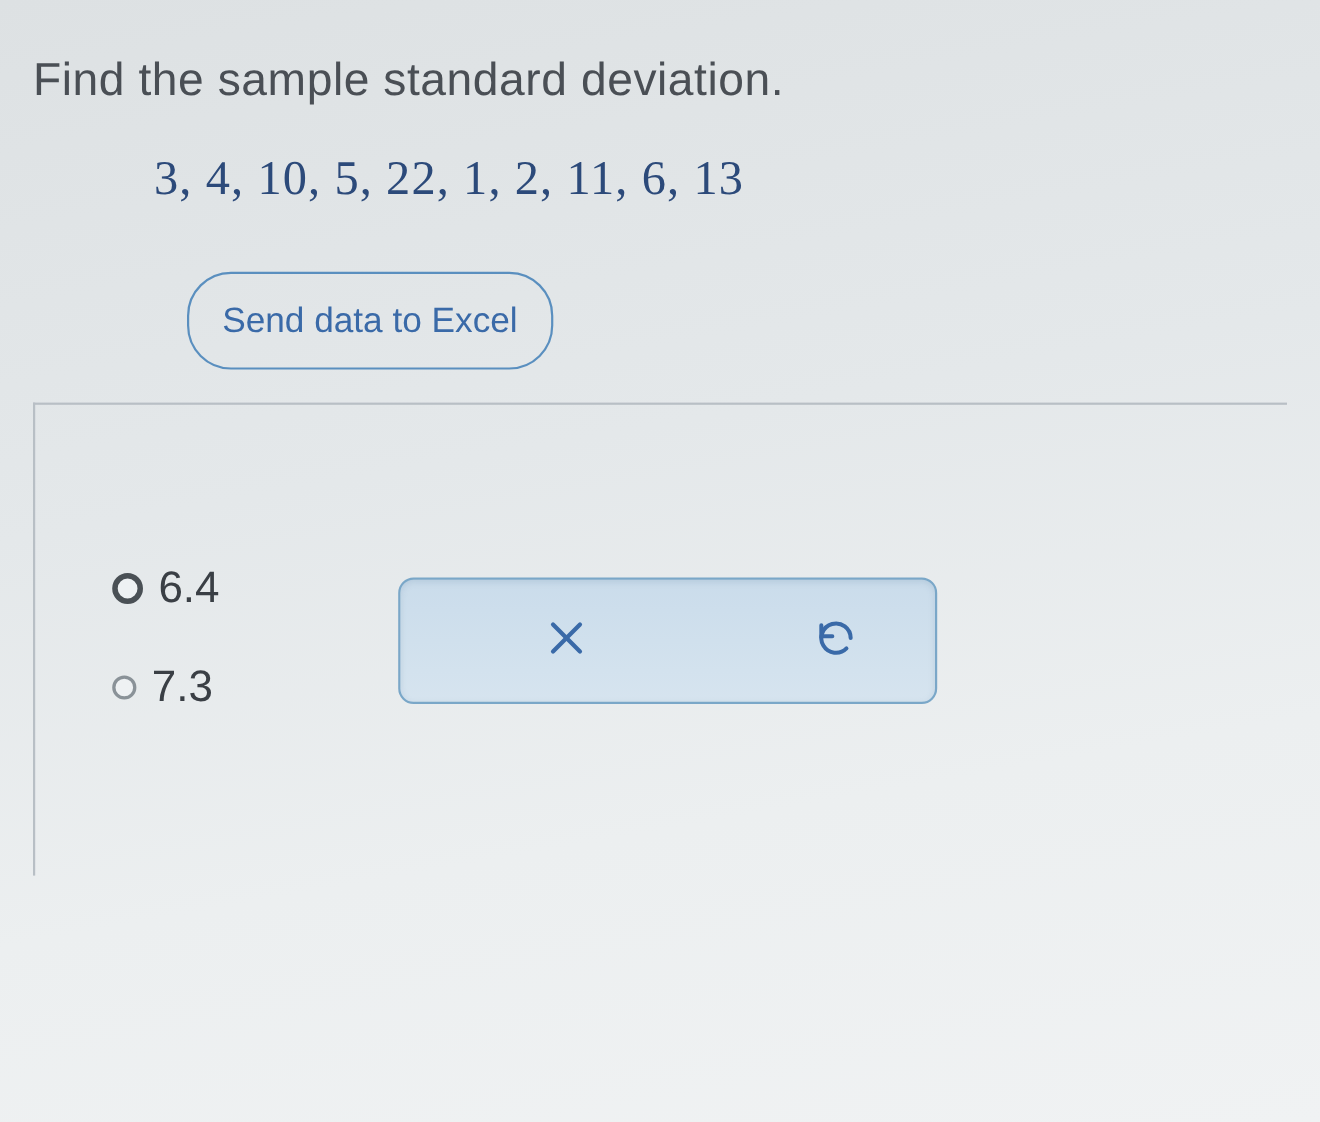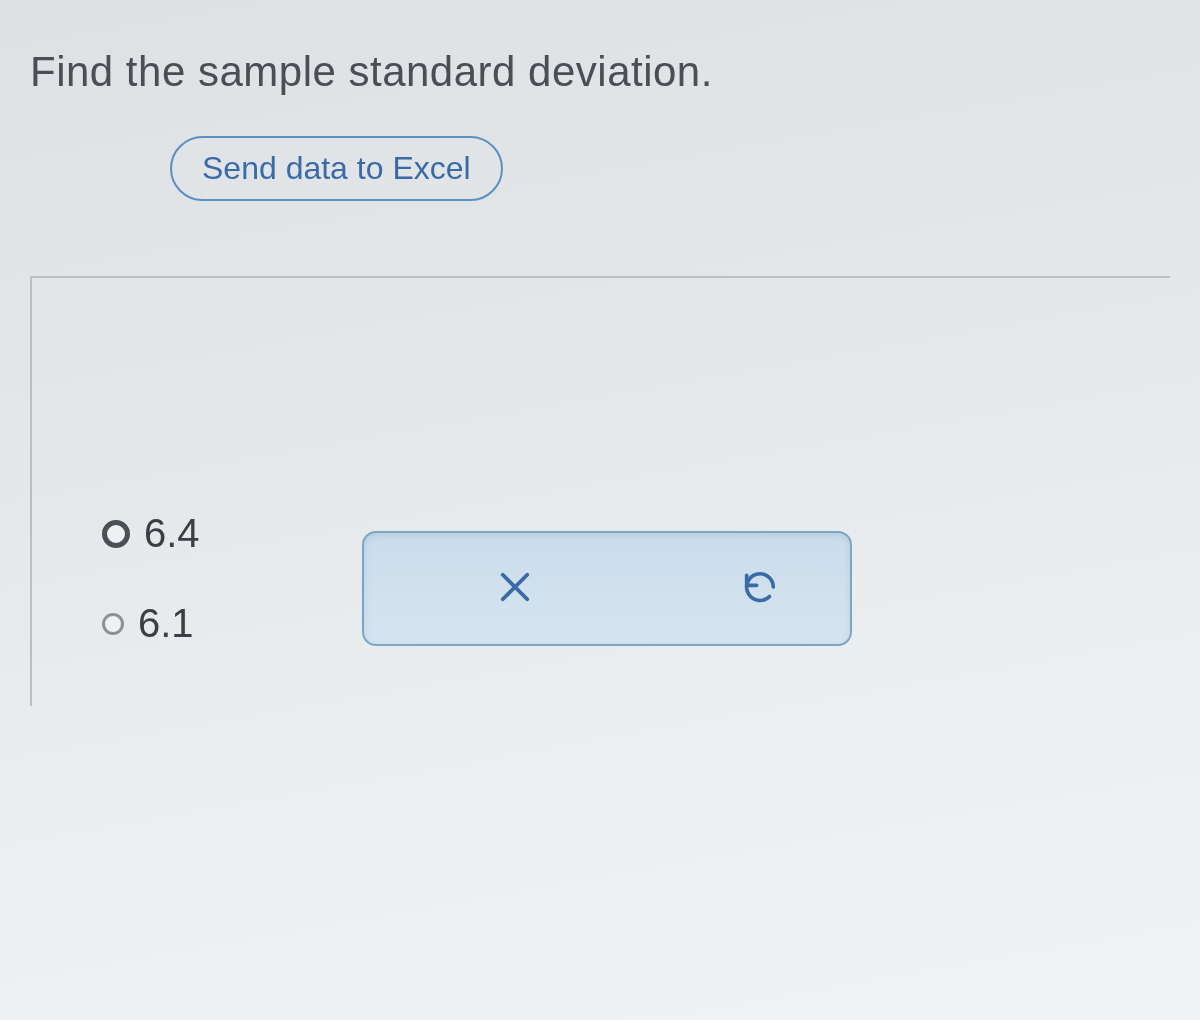--- a/index.html
+++ b/index.html
@@ -31,42 +31,42 @@
     font-family: Georgia, 'Times New Roman', serif;
     font-size: 44px;
     color: #2c4a7a;
     margin: 0 0 60px 110px;
     letter-spacing: 1px;
     font-weight: 400;
   }
   .send-btn {
     display: inline-block;
     margin-left: 140px;
-    padding: 12px 30px;
+    padding: 24px 30px;
     border: 2px solid #5a8fbf;
     border-radius: 40px;
     font-size: 32px;
     color: #3a6aa8;
     background: transparent;
     cursor: pointer;
     font-family: inherit;
   }
   .answer-box {
-    margin-top: 75px;
+    margin-top: 30px;
     border-top: 2px solid #b8bfc5;
     border-left: 2px solid #b8bfc5;
     border-bottom: none;
     border-right: none;
     padding: 55px 30px 60px 70px;
     position: relative;
     box-sizing: border-box;
     width: 100%;
     min-height: 430px;
     display: flex;
-    align-items: flex-end;
+    align-items: center;
   }
   .options {
     display: flex;
     flex-direction: column;
     gap: 45px;
     width: 200px;
   }
   .option {
     display: flex;
     align-items: center;
@@ -117,35 +117,36 @@
   .x-icon svg { width: 42px; height: 42px; }
   .undo-icon svg { width: 40px; height: 40px; }
 </style>
 </head>
 <body>
 
 <div class="page">
 
   <div class="question-title">Find the sample standard deviation.</div>
 
+  <div class="data-row">3, 4, 10, 5, 22, 1, 2, 11, 6, 13</div>
 
   <button class="send-btn">Send data to Excel</button>
 
   <div class="answer-box">
 
     <div class="options">
 
       <label class="option">
         <span class="radio selected"></span>
         <span class="opt-label">6.4</span>
       </label>
 
       <label class="option">
         <span class="radio sm"></span>
-        <span class="opt-label">6.1</span>
+        <span class="opt-label">7.3</span>
       </label>
 
 
 
     </div>
 
     <div class="feedback-box">
       <span class="x-icon">
         <svg viewBox="0 0 24 24" fill="none" stroke="currentColor" stroke-width="2.2" stroke-linecap="round">
           <line x1="5" y1="5" x2="19" y2="19"></line>

